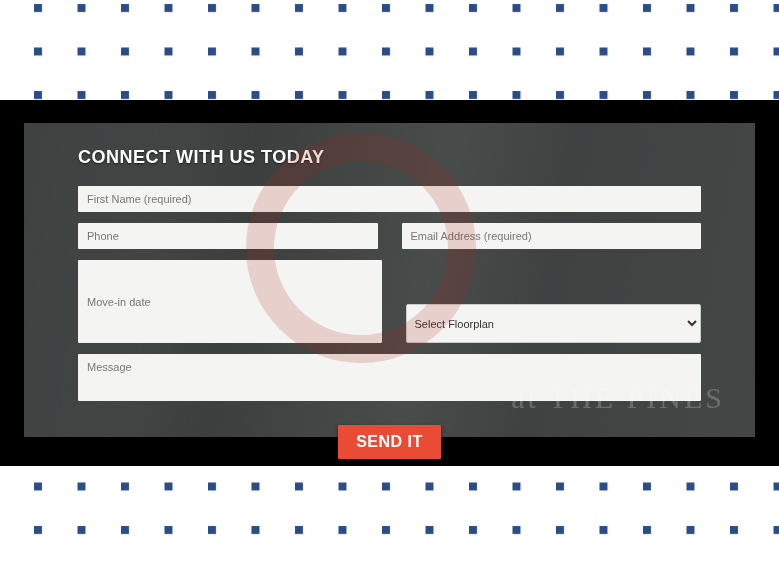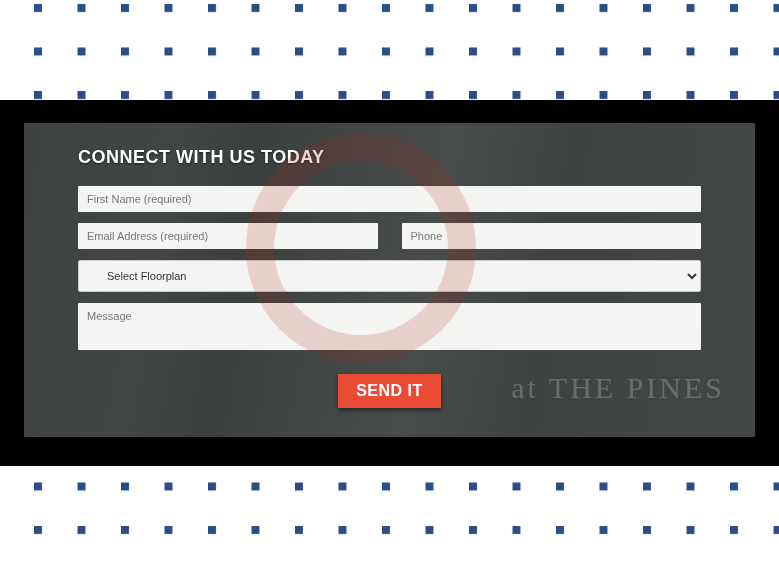--- a/index.html
+++ b/index.html
@@ -64,24 +64,25 @@
     font-family: Arial, Helvetica, sans-serif;
     border-radius: 1px;
   }
   input[type="text"]::placeholder, textarea::placeholder {
     color: #777;
   }
   select {
     appearance: auto;
     color: #333;
     background: #f4f4f2;
-    height: 32px;
-    padding: 3px 24px;
+    height: 39px;
+    padding: 3px 4px;
     border: 1px solid #ccc;
     border-radius: 2px;
+    margin-top: 44px;
   }
   textarea {
     height: 47px;
     resize: none;
   }
   .msg-row { margin-bottom: 24px; }
 
   .btn-row { text-align: center; }
   .send-btn {
     display: inline-block;
@@ -94,21 +95,21 @@
     padding: 8px 18px;
     cursor: pointer;
     box-shadow: 0 2px 4px rgba(0,0,0,0.5);
     border-radius: 1px;
     font-family: "Segoe UI", Arial, sans-serif;
   }
 
   .ghost-text {
     position: absolute;
     right: 30px;
-    bottom: 32px;
+    bottom: 22px;
     color: rgba(255,255,255,0.22);
     font-size: 30px;
     letter-spacing: 3px;
     font-family: "Times New Roman", serif;
     pointer-events: none;
   }
   .ghost-circle {
     position: absolute;
     left: 222px;
     top: 10px;
@@ -139,25 +140,26 @@
   <div class="ghost-circle"></div>
   <div class="ghost-text">at THE PINES</div>
 
   <h2>CONNECT WITH US TODAY</h2>
 
   <div class="row">
     <input type="text" placeholder="First Name (required)" style="">
   </div>
 
   <div class="row">
+    <input type="text" placeholder="Phone" style="">
     <input type="text" placeholder="Email Address (required)" style="">
-    <input type="text" placeholder="Phone" style="">
   </div>
 
   <div class="row">
+    <input type="text" placeholder="Move-in date" style="">
     <select>
       <option>Select Floorplan</option>
     </select>
   </div>
 
   <div class="row msg-row">
     <textarea placeholder="Message" style=""></textarea>
   </div>
 
   <div class="btn-row">

